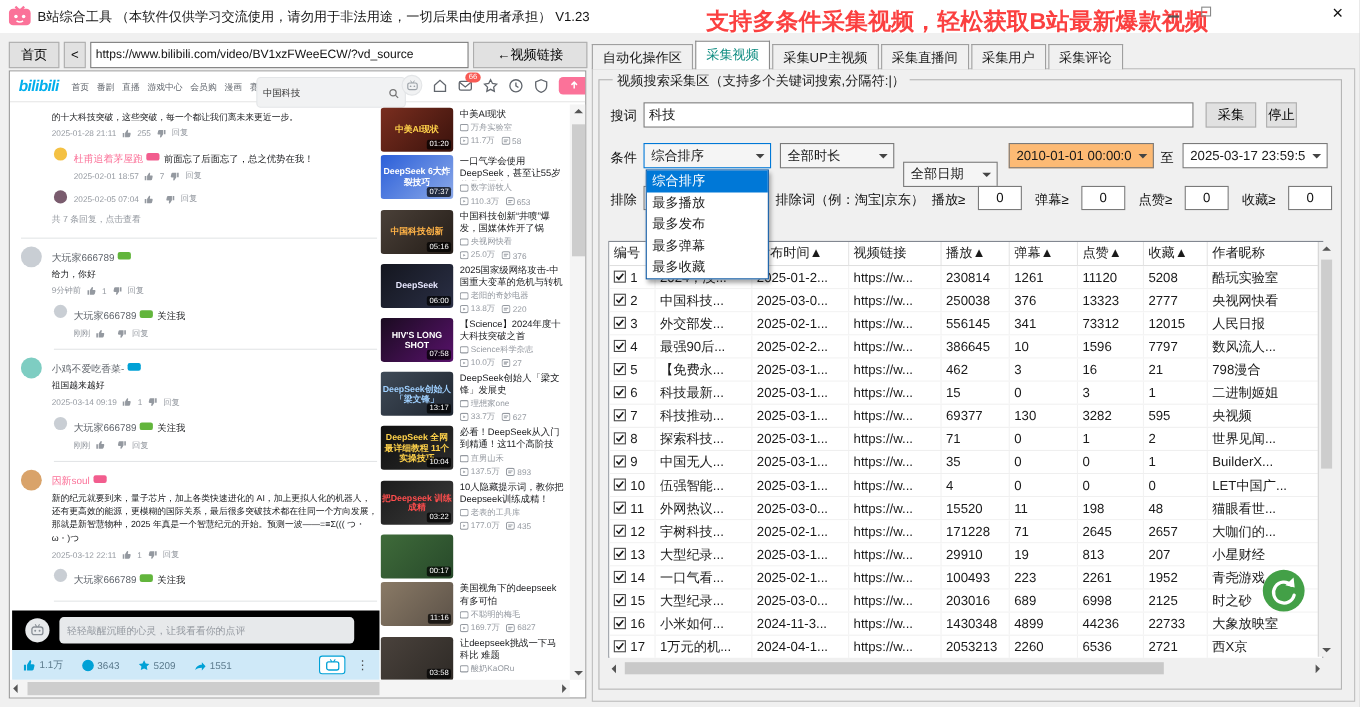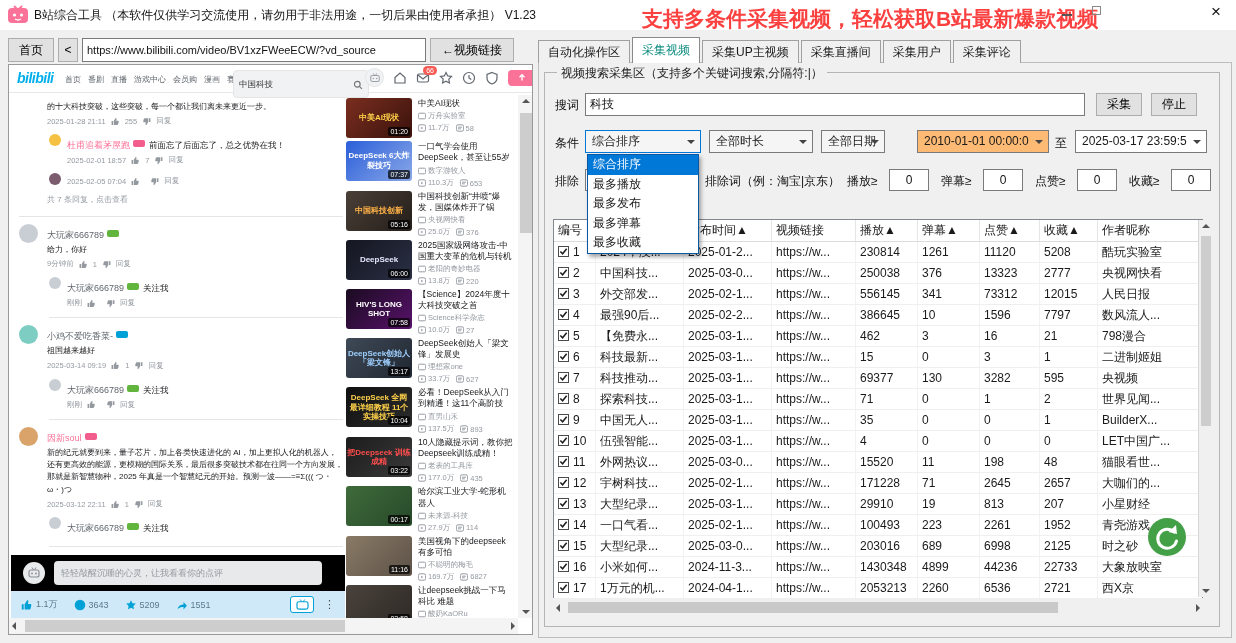--- a/index.html
+++ b/index.html
@@ -136,21 +136,21 @@
     <span class="app-title">B站综合工具 （本软件仅供学习交流使用，请勿用于非法用途，一切后果由使用者承担） V1.23</span>
     <span class="banner">支持多条件采集视频，轻松获取B站最新爆款视频</span>
     <span class="min-btn"></span>
     <span class="max-btn"></span>
     <span class="close-btn">×</span>
   </div>
 
   <button class="wbtn" style="left:8px;top:38px;width:46px;height:24px">首页</button>
   <button class="wbtn" style="left:58px;top:38px;width:20px;height:24px">&lt;</button>
   <input class="win-input" style="left: 82px; top: 38px; width: 344px; height: 24px;" value="https://www.bilibili.com/video/BV1xzFWeeECW/?vd_source">
-  <button class="wbtn" style="left:430px;top:38px;width:84px;height:24px">←视频链接</button>
+  <button class="wbtn" style="left:430px;top:38px;width:104px;height:24px">←视频链接</button>
 
   <div class="browser">
 
     <div class="bili-header">
       <span class="bili-logo">bilibili</span>
       <div class="bili-nav">
 
       <span>首页</span>
           <span>番剧</span>
           <span>直播</span>
@@ -691,42 +691,20 @@
               <span>435</span>
             </div>
           </div>
         </div>
 
         <div class="vcard">
           <div class="vthumb" style="background: linear-gradient(135deg, rgb(63, 107, 58), rgb(39, 73, 42));">
             <span class="vthumb-text" style="color: rgb(255, 255, 255);"></span>
             <span class="vdur">00:17</span>
           </div>
-          <div class="vinfo">
-            <div class="vtitle">哈尔滨工业大学-蛇形机器人</div>
-            <div class="vmeta">
-              <svg viewBox="0 0 10 10">
-                <rect x="0.5" y="1.5" width="9" height="7" rx="1.5"></rect>
-              </svg>
-              <span>未来源-科技</span>
-            </div>
-            <div class="vmeta">
-              <svg viewBox="0 0 10 10">
-                <rect x="0.5" y="1" width="9" height="8" rx="2"></rect>
-                <path d="M4 3.5v3l2.5-1.5z" fill="#9499a0" stroke="none"></path>
-              </svg>
-              <span>27.9万</span>
-              <svg viewBox="0 0 10 10" style="margin-left:4px">
-                <rect x="0.5" y="1" width="9" height="8" rx="2"></rect>
-                <line x1="2.5" y1="4" x2="7.5" y2="4"></line>
-                <line x1="2.5" y1="6" x2="6" y2="6"></line>
-              </svg>
-              <span>114</span>
-            </div>
-          </div>
         </div>
 
         <div class="vcard">
           <div class="vthumb" style="background: linear-gradient(135deg, rgb(138, 122, 102), rgb(92, 82, 72));">
             <span class="vthumb-text" style="color: rgb(255, 255, 255);"></span>
             <span class="vdur">11:16</span>
           </div>
           <div class="vinfo">
             <div class="vtitle">美国视角下的deepseek有多可怕</div>
             <div class="vmeta">
@@ -793,30 +771,30 @@
     </div>
 
   <div class="pane"></div>
 
   <div class="groupbox">
     <span class="legend">视频搜索采集区（支持多个关键词搜索,分隔符:|）</span>
 
     <span class="glabel" style="left:10px;top:24px">搜词</span>
     <input class="win-input" style="left: 40px; top: 20px; width: 500px; height: 23px; font-size: 12px;" value="科技">
     <button class="wbtn" style="left:551px;top:20px;width:46px;height:23px;line-height:21px">采集</button>
-    <button class="wbtn" style="left:606px;top:20px;width:46px;height:23px;line-height:21px">停止</button>
+    <button class="wbtn" style="left:606px;top:20px;width:28px;height:23px;line-height:21px">停止</button>
 
     <span class="glabel" style="left:10px;top:62px">条件</span>
     <div class="combo focused" style="left:40px;top:57px;width:116px;height:23px">
       <span>综合排序</span><span class="car"></span>
     </div>
     <div class="combo" style="left:164px;top:57px;width:104px;height:23px">
       <span>全部时长</span><span class="car"></span>
     </div>
-    <div class="combo" style="left:276px;top:57px;width:64px;height:23px">
+    <div class="combo" style="left:276px;top:74px;width:86px;height:23px">
       <span>全部日期</span><span class="car"></span>
     </div>
     <div class="combo" style="left:372px;top:57px;width:132px;height:23px;background:#fdba74">
       <span>2010-01-01 00:00:0</span><span class="car"></span>
     </div>
     <span class="glabel" style="left:510px;top:62px">至</span>
     <div class="combo" style="left:530px;top:57px;width:132px;height:23px;background:#fff">
       <span>2025-03-17 23:59:5</span><span class="car"></span>
     </div>
 

